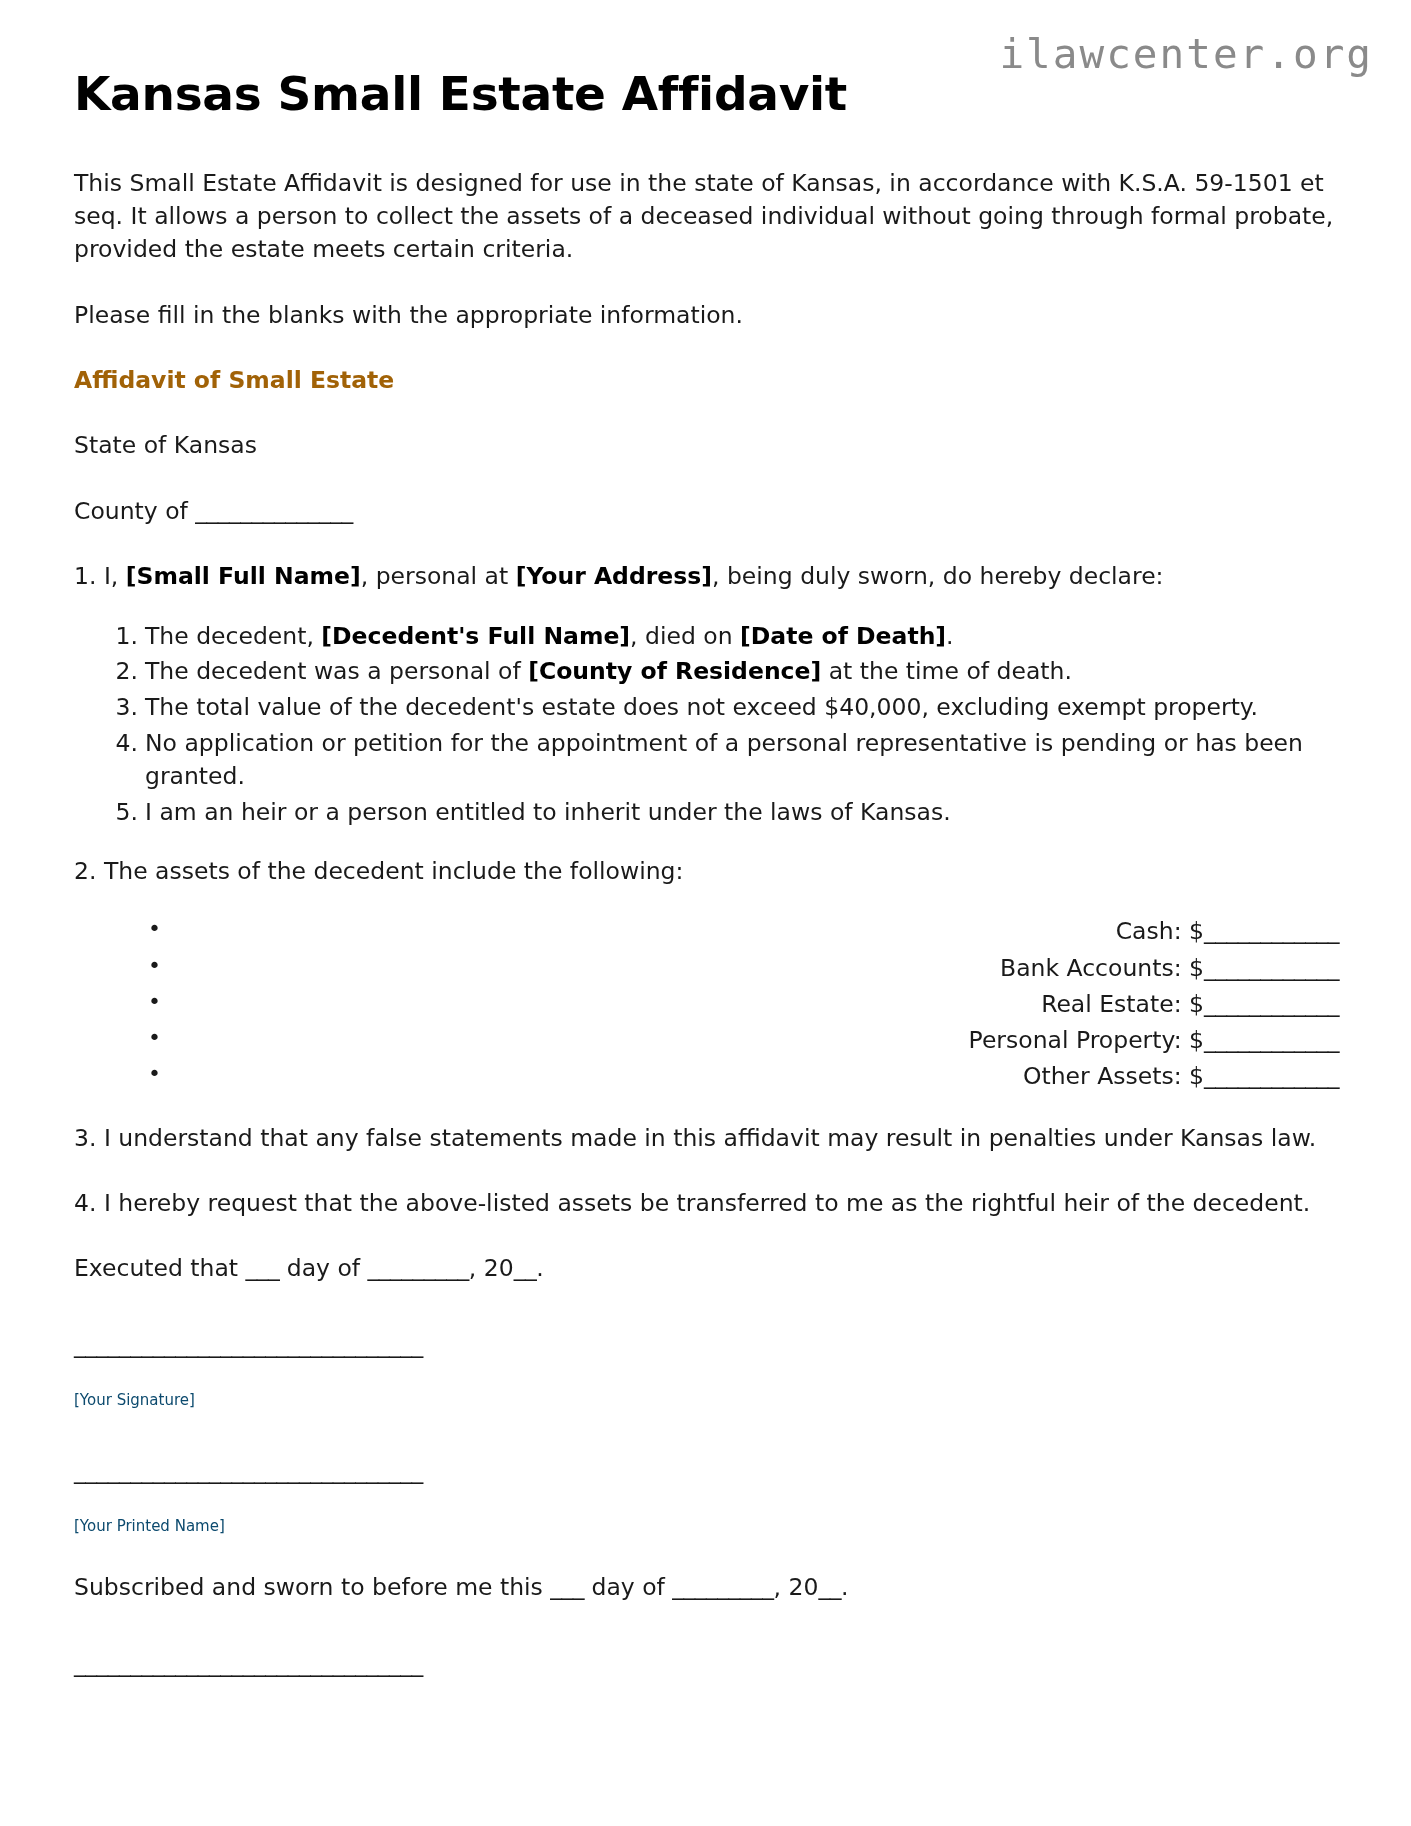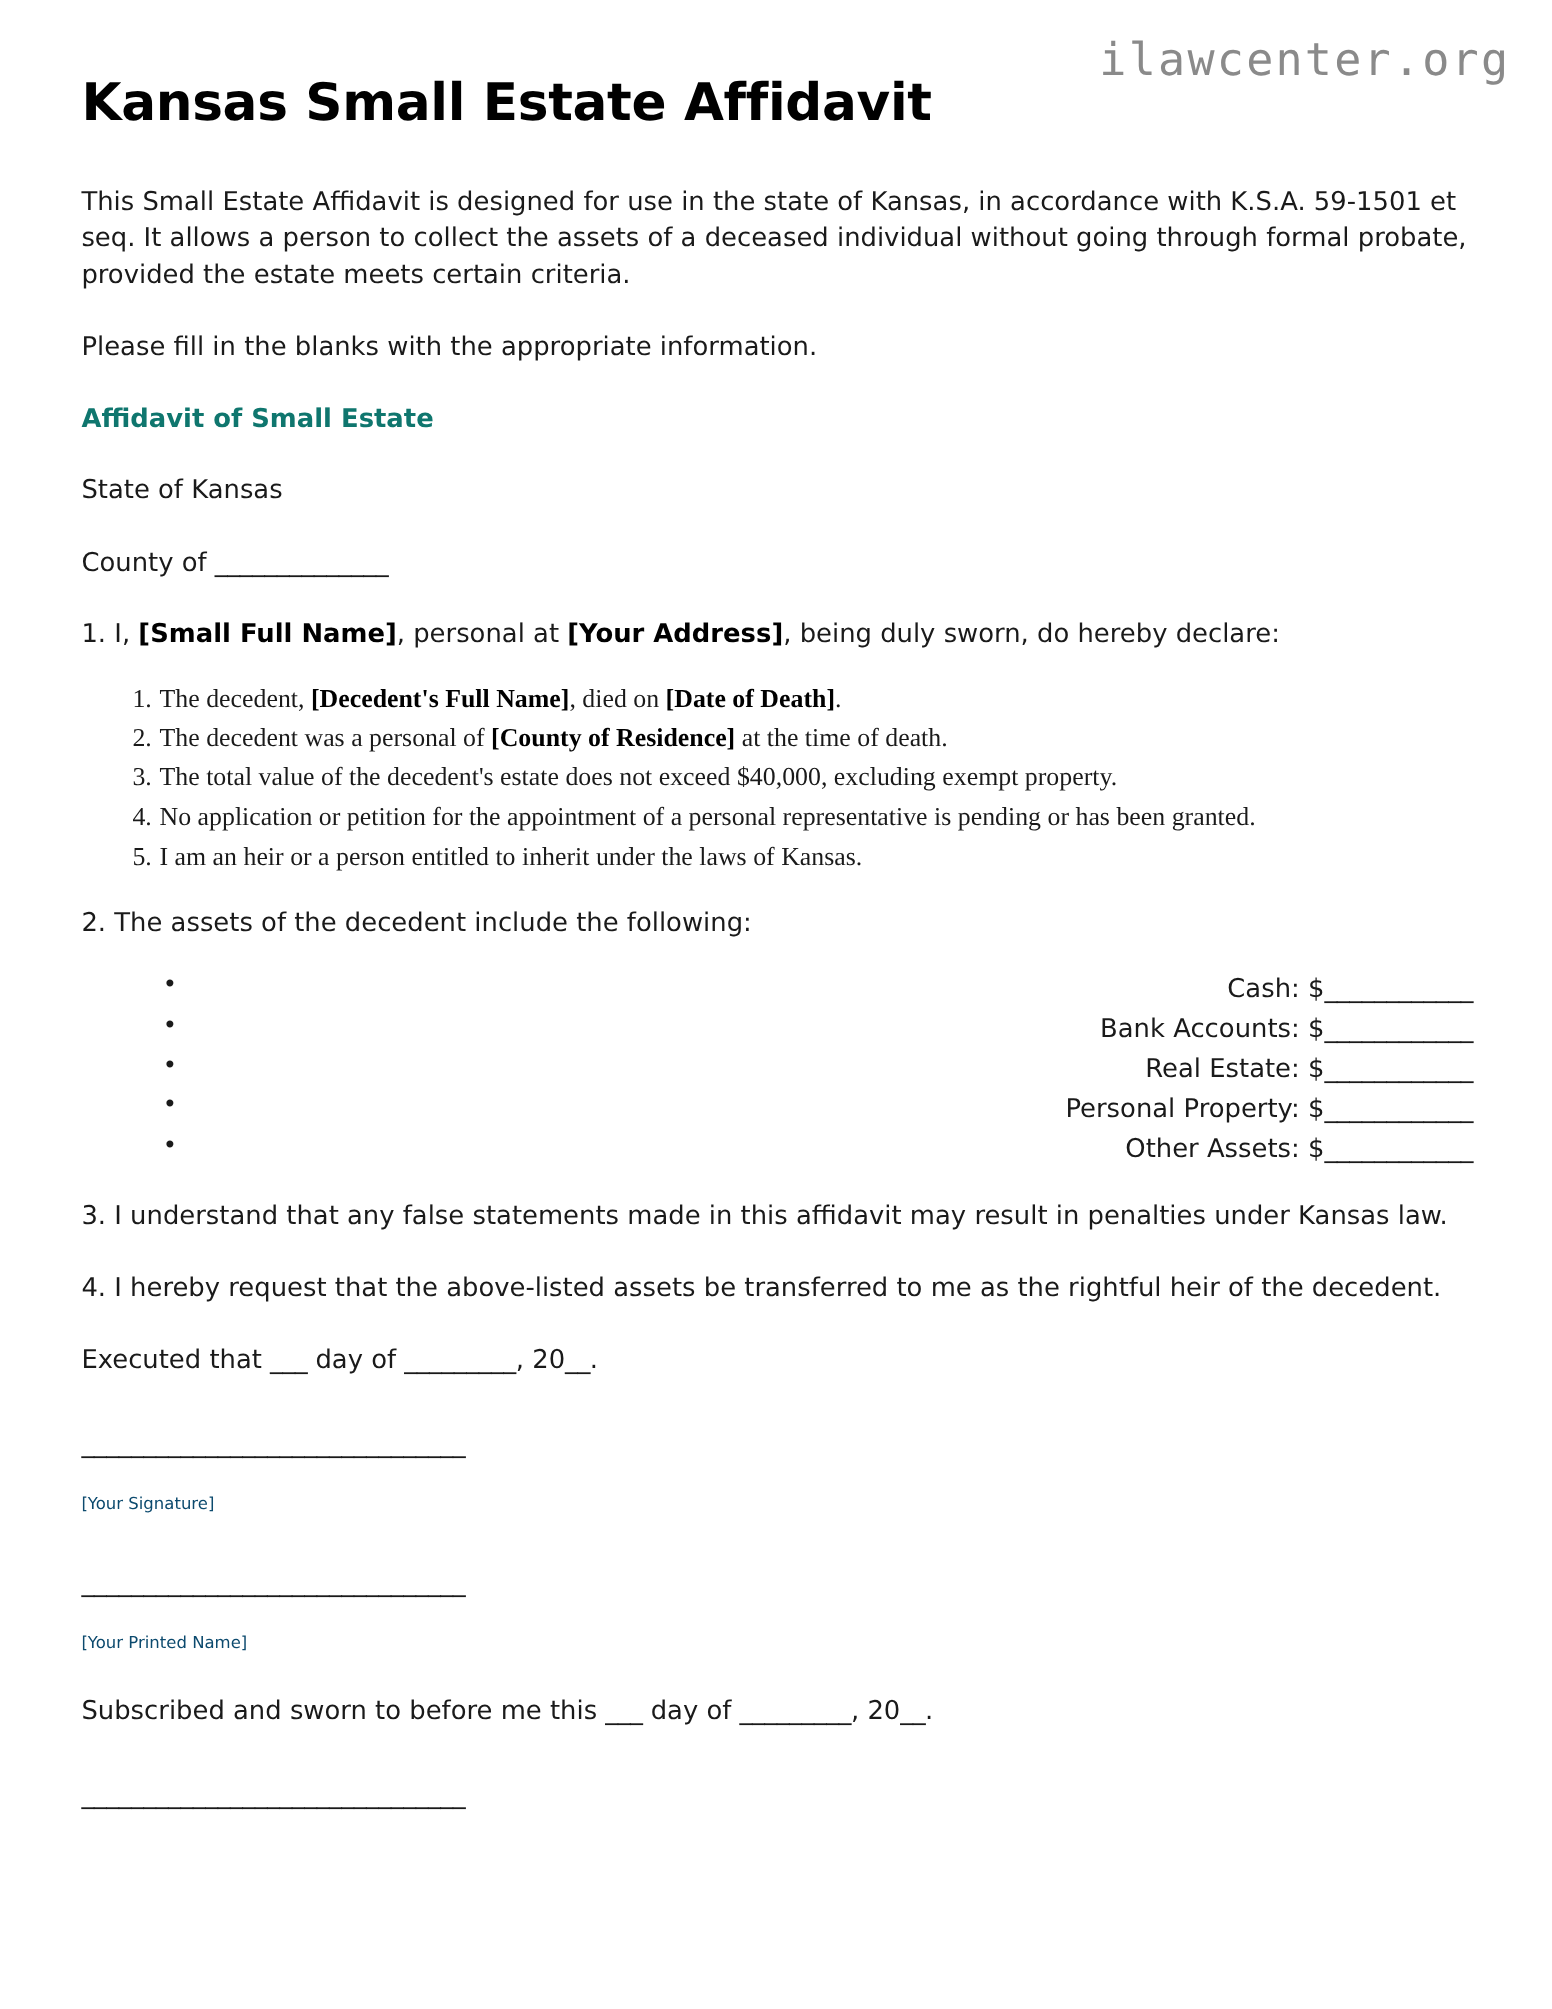--- a/index.html
+++ b/index.html
@@ -49,21 +49,21 @@
     font-size: 23.5px;
     line-height: 1.42;
     margin: 0 0 32px 0;
     color: #1a1a1a;
   }
   .bold-heading {
     font-size: 23.5px;
     font-weight: bold;
     line-height: 1.42;
     margin: 0 0 32px 0;
-    color: #0f766e;
+    color: #a16207;
   }
   .blank {
     font-family: "DejaVu Sans", "Liberation Sans", sans-serif;
     letter-spacing: -0.5px;
   }
   .num-line {
     font-size: 23.5px;
     line-height: 1.42;
     margin: 0 0 26px 0;
   }
@@ -73,21 +73,20 @@
     padding: 0 0 0 36px;
     counter-reset: subitem;
   }
   ol.inner > li {
     counter-increment: subitem;
     font-size: 23.5px;
     line-height: 1.40;
     margin: 0 0 3px 0;
     position: relative;
     padding-left: 35px;
-    font-family: Liberation Serif, serif;
   }
   ol.inner > li::before {
     content: counter(subitem) ".";
     position: absolute;
     left: 0;
     top: 0;
     width: 28px;
     text-align: right;
   }
   ul.assets {

